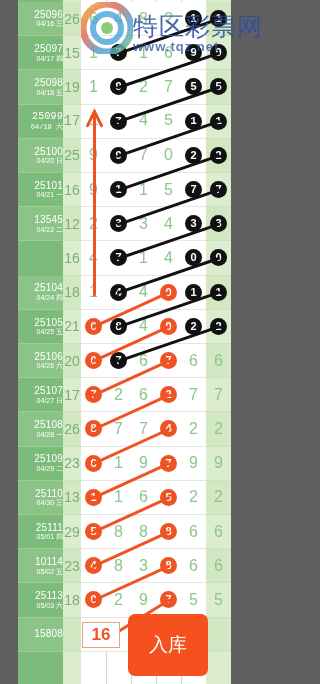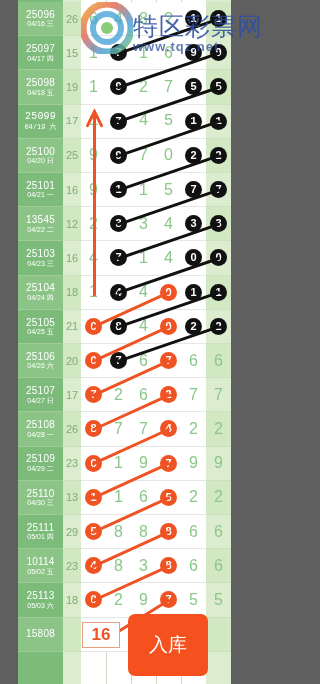--- a/index.html
+++ b/index.html
@@ -17,30 +17,30 @@
   .col-sum{position:absolute;left:45px;top:0;width:18px;height:684px;background:#dcecce;}
   .col-grid{position:absolute;left:63px;top:0;width:125px;height:684px;background:#ffffff;}
   .col-tail{position:absolute;left:188px;top:0;width:25px;height:684px;background:#dcecce;}
 
   .vline{position:absolute;top:0;width:1px;height:684px;background:#cfd9c6;}
 
   
   .row{position:absolute;left:0;width:213px;box-sizing:border-box;}
   .row .issue{position:absolute;left:0;top:0;width:45px;height:100%;
       box-sizing:border-box;border-bottom:1px solid #9ecb98;
-      display:flex;flex-direction:column;align-items:center;justify-content:center;
+      display:flex;flex-direction:column;align-items:flex-end;justify-content:center;
       color:#ffffff;line-height:1.15;}
   .row.alt .issue{background:#8cc487;}
   .issue .no{font-size:10px;letter-spacing:.2px;}
   .issue .dt{font-size:7px;}
 
   .row .sum{position:absolute;left:45px;top:0;width:18px;height:100%;
       box-sizing:border-box;border-bottom:1px solid #cfe0c0;
       display:flex;align-items:center;justify-content:center;
-      font-size:11px;color:#7fae72;}
+      font-size:14px;color:#7fae72;}
   .row.alt .sum{background:#d2e8c2;}
 
   .row .grid{position:absolute;left:63px;top:0;width:125px;height:100%;
       box-sizing:border-box;border-bottom:1px solid #e6e6e6;background:#ffffff;}
   .row .tail{position:absolute;left:188px;top:0;width:25px;height:100%;
       box-sizing:border-box;border-bottom:1px solid #cfe0c0;
       display:flex;align-items:center;justify-content:center;
       font-size:16px;color:#8cc78a;}
   .row.alt .tail{background:#d2e8c2;}
 
@@ -240,24 +240,20 @@
             <div class="cell c3">4</div>
             <div class="cell c4">
               <div class="ball black">3</div>
             </div>
           </div>
           <div class="tail">
             <div class="ball black">3</div>
           </div>
         </div>
         <div class="row" style="top: 241.4px; height: 34.2px;">
-          <div class="issue">
-            <div class="no">25103</div>
-            <div class="dt">04/23 三</div>
-          </div>
           <div class="sum">16</div>
           <div class="grid">
             <div class="cell c0">4</div>
             <div class="cell c1">
               <div class="ball black">7</div>
             </div>
             <div class="cell c2">1</div>
             <div class="cell c3">4</div>
             <div class="cell c4">
               <div class="ball black">0</div>

